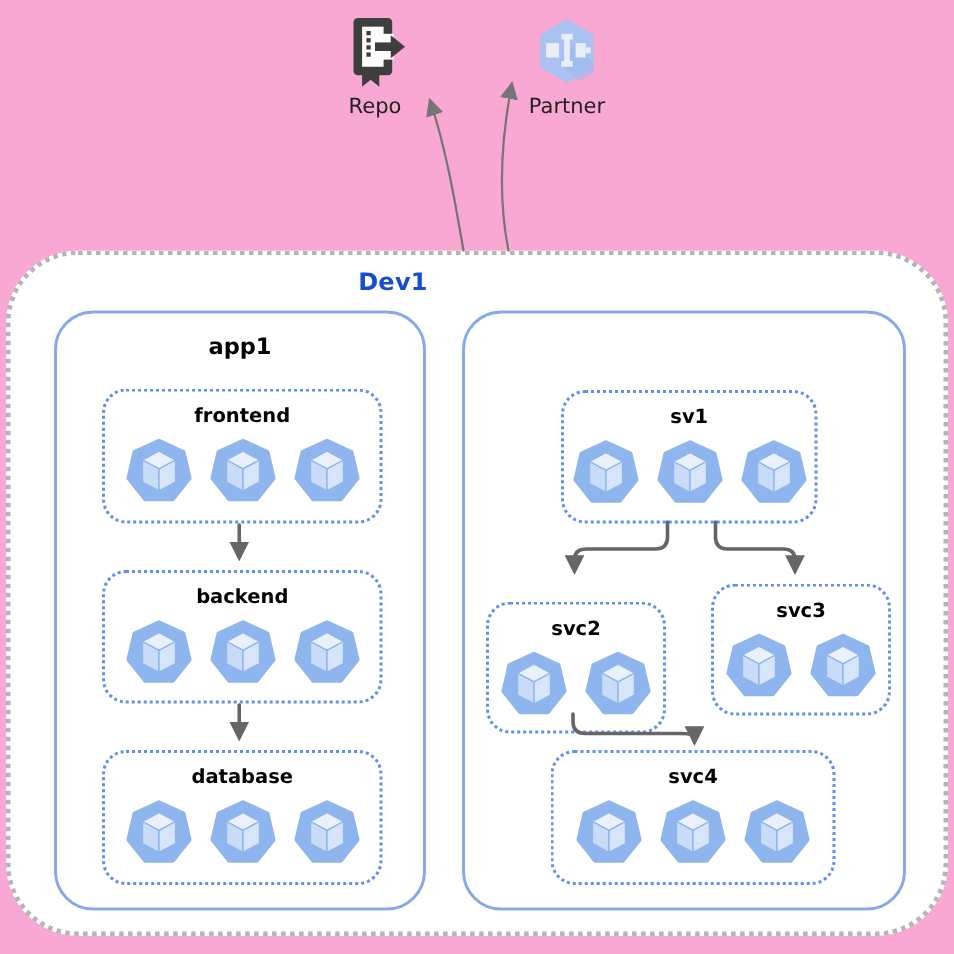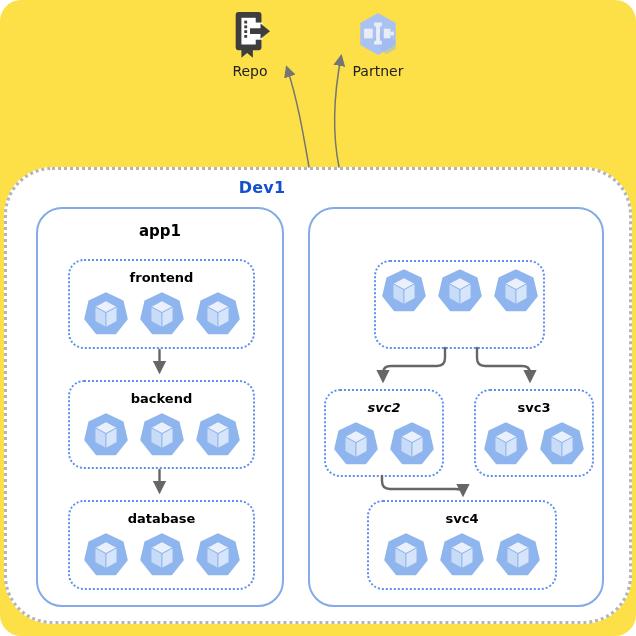--- a/index.html
+++ b/index.html
@@ -1,19 +1,18 @@
 <!DOCTYPE html>
 <html><head>
 <meta charset="utf-8">
 <style>
   html,body{margin:0;padding:0;background:#ffffff;}
   .canvas{
-    position:relative;width:636px;height:636px;background:#fde047;overflow:hidden;
+    position:relative;width:636px;height:636px;background:#f9a8d4;overflow:hidden;
     font-family:"DejaVu Sans","Liberation Sans",sans-serif;
-    border-radius:21px;
   }
   
   .ext-node{position:absolute;width:64px;display:flex;flex-direction:column;align-items:center;}
   .ext-node .ext-label{margin-top:5px;font-size:14px;color:#212121;white-space:nowrap;}
   
   .cluster{
     position:absolute;left:4px;top:167px;width:628px;height:457px;
     border:3px dotted #b5b5b5;border-radius:48px;box-sizing:border-box;background:#ffffff;
   }
   .cluster-label{
@@ -149,43 +148,44 @@
     <polygon points="13,16 25,22.5 25,38.5 13,32" fill="#c8dcf7" stroke="#8fb5ee" stroke-width="1"></polygon>
     <polygon points="37,16 25,22.5 25,38.5 37,32" fill="#d6e5fa" stroke="#8fb5ee" stroke-width="1"></polygon>
   </svg>
         </div>
     </div>
   </div>
 
   <div class="app" style="left:308px;width:296px;">
 
     <div class="service" style="left:64px;top:51px;width:171px;height:89px;">
-      <div class="pods">
-          <svg class="pod" width="46" height="44" viewBox="0 0 50 48" aria-hidden="true">
-    <polygon points="25,2 42.8,10.3 47.2,29.3 35,44.5 15,44.5 2.8,29.3 7.2,10.3" fill="#8fb5ee" stroke="#8fb5ee" stroke-width="3" stroke-linejoin="round"></polygon>
-    <polygon points="25,9.5 37,16 25,22.5 13,16" fill="#eaf1fc" stroke="#8fb5ee" stroke-width="1"></polygon>
-    <polygon points="13,16 25,22.5 25,38.5 13,32" fill="#c8dcf7" stroke="#8fb5ee" stroke-width="1"></polygon>
-    <polygon points="37,16 25,22.5 25,38.5 37,32" fill="#d6e5fa" stroke="#8fb5ee" stroke-width="1"></polygon>
-  </svg>
-          <svg class="pod" width="46" height="44" viewBox="0 0 50 48" aria-hidden="true">
-    <polygon points="25,2 42.8,10.3 47.2,29.3 35,44.5 15,44.5 2.8,29.3 7.2,10.3" fill="#8fb5ee" stroke="#8fb5ee" stroke-width="3" stroke-linejoin="round"></polygon>
-    <polygon points="25,9.5 37,16 25,22.5 13,16" fill="#eaf1fc" stroke="#8fb5ee" stroke-width="1"></polygon>
-    <polygon points="13,16 25,22.5 25,38.5 13,32" fill="#c8dcf7" stroke="#8fb5ee" stroke-width="1"></polygon>
-    <polygon points="37,16 25,22.5 25,38.5 37,32" fill="#d6e5fa" stroke="#8fb5ee" stroke-width="1"></polygon>
-  </svg>
-          <svg class="pod" width="46" height="44" viewBox="0 0 50 48" aria-hidden="true">
-    <polygon points="25,2 42.8,10.3 47.2,29.3 35,44.5 15,44.5 2.8,29.3 7.2,10.3" fill="#8fb5ee" stroke="#8fb5ee" stroke-width="3" stroke-linejoin="round"></polygon>
-    <polygon points="25,9.5 37,16 25,22.5 13,16" fill="#eaf1fc" stroke="#8fb5ee" stroke-width="1"></polygon>
-    <polygon points="13,16 25,22.5 25,38.5 13,32" fill="#c8dcf7" stroke="#8fb5ee" stroke-width="1"></polygon>
-    <polygon points="37,16 25,22.5 25,38.5 37,32" fill="#d6e5fa" stroke="#8fb5ee" stroke-width="1"></polygon>
-  </svg>
-        </div>
-    </div>
-
-    <div class="service" style="left:14px;top:180px;width:120px;height:88px;font-style:italic;">
+      <div class="service-label">sv1</div>
+      <div class="pods">
+          <svg class="pod" width="46" height="44" viewBox="0 0 50 48" aria-hidden="true">
+    <polygon points="25,2 42.8,10.3 47.2,29.3 35,44.5 15,44.5 2.8,29.3 7.2,10.3" fill="#8fb5ee" stroke="#8fb5ee" stroke-width="3" stroke-linejoin="round"></polygon>
+    <polygon points="25,9.5 37,16 25,22.5 13,16" fill="#eaf1fc" stroke="#8fb5ee" stroke-width="1"></polygon>
+    <polygon points="13,16 25,22.5 25,38.5 13,32" fill="#c8dcf7" stroke="#8fb5ee" stroke-width="1"></polygon>
+    <polygon points="37,16 25,22.5 25,38.5 37,32" fill="#d6e5fa" stroke="#8fb5ee" stroke-width="1"></polygon>
+  </svg>
+          <svg class="pod" width="46" height="44" viewBox="0 0 50 48" aria-hidden="true">
+    <polygon points="25,2 42.8,10.3 47.2,29.3 35,44.5 15,44.5 2.8,29.3 7.2,10.3" fill="#8fb5ee" stroke="#8fb5ee" stroke-width="3" stroke-linejoin="round"></polygon>
+    <polygon points="25,9.5 37,16 25,22.5 13,16" fill="#eaf1fc" stroke="#8fb5ee" stroke-width="1"></polygon>
+    <polygon points="13,16 25,22.5 25,38.5 13,32" fill="#c8dcf7" stroke="#8fb5ee" stroke-width="1"></polygon>
+    <polygon points="37,16 25,22.5 25,38.5 37,32" fill="#d6e5fa" stroke="#8fb5ee" stroke-width="1"></polygon>
+  </svg>
+          <svg class="pod" width="46" height="44" viewBox="0 0 50 48" aria-hidden="true">
+    <polygon points="25,2 42.8,10.3 47.2,29.3 35,44.5 15,44.5 2.8,29.3 7.2,10.3" fill="#8fb5ee" stroke="#8fb5ee" stroke-width="3" stroke-linejoin="round"></polygon>
+    <polygon points="25,9.5 37,16 25,22.5 13,16" fill="#eaf1fc" stroke="#8fb5ee" stroke-width="1"></polygon>
+    <polygon points="13,16 25,22.5 25,38.5 13,32" fill="#c8dcf7" stroke="#8fb5ee" stroke-width="1"></polygon>
+    <polygon points="37,16 25,22.5 25,38.5 37,32" fill="#d6e5fa" stroke="#8fb5ee" stroke-width="1"></polygon>
+  </svg>
+        </div>
+    </div>
+
+    <div class="service" style="left:14px;top:192px;width:120px;height:88px;">
       <div class="service-label">svc2</div>
       <div class="pods">
           <svg class="pod" width="46" height="44" viewBox="0 0 50 48" aria-hidden="true">
     <polygon points="25,2 42.8,10.3 47.2,29.3 35,44.5 15,44.5 2.8,29.3 7.2,10.3" fill="#8fb5ee" stroke="#8fb5ee" stroke-width="3" stroke-linejoin="round"></polygon>
     <polygon points="25,9.5 37,16 25,22.5 13,16" fill="#eaf1fc" stroke="#8fb5ee" stroke-width="1"></polygon>
     <polygon points="13,16 25,22.5 25,38.5 13,32" fill="#c8dcf7" stroke="#8fb5ee" stroke-width="1"></polygon>
     <polygon points="37,16 25,22.5 25,38.5 37,32" fill="#d6e5fa" stroke="#8fb5ee" stroke-width="1"></polygon>
   </svg>
           <svg class="pod" width="46" height="44" viewBox="0 0 50 48" aria-hidden="true">
     <polygon points="25,2 42.8,10.3 47.2,29.3 35,44.5 15,44.5 2.8,29.3 7.2,10.3" fill="#8fb5ee" stroke="#8fb5ee" stroke-width="3" stroke-linejoin="round"></polygon>

